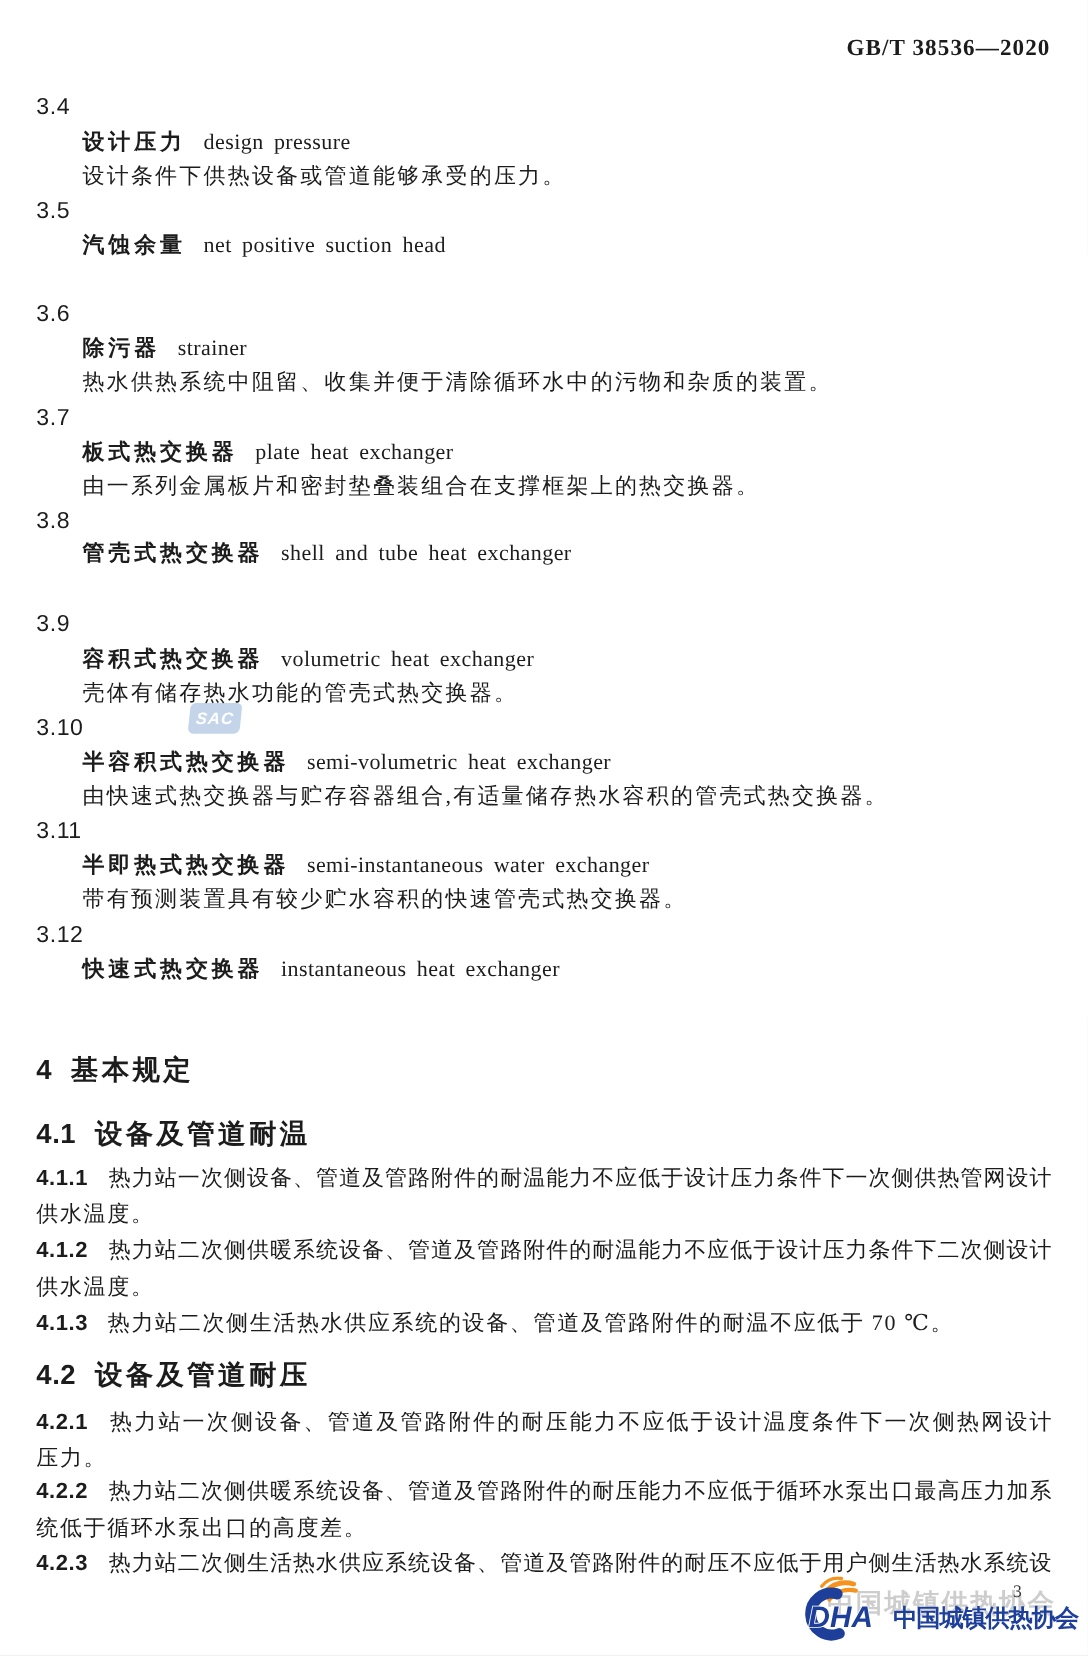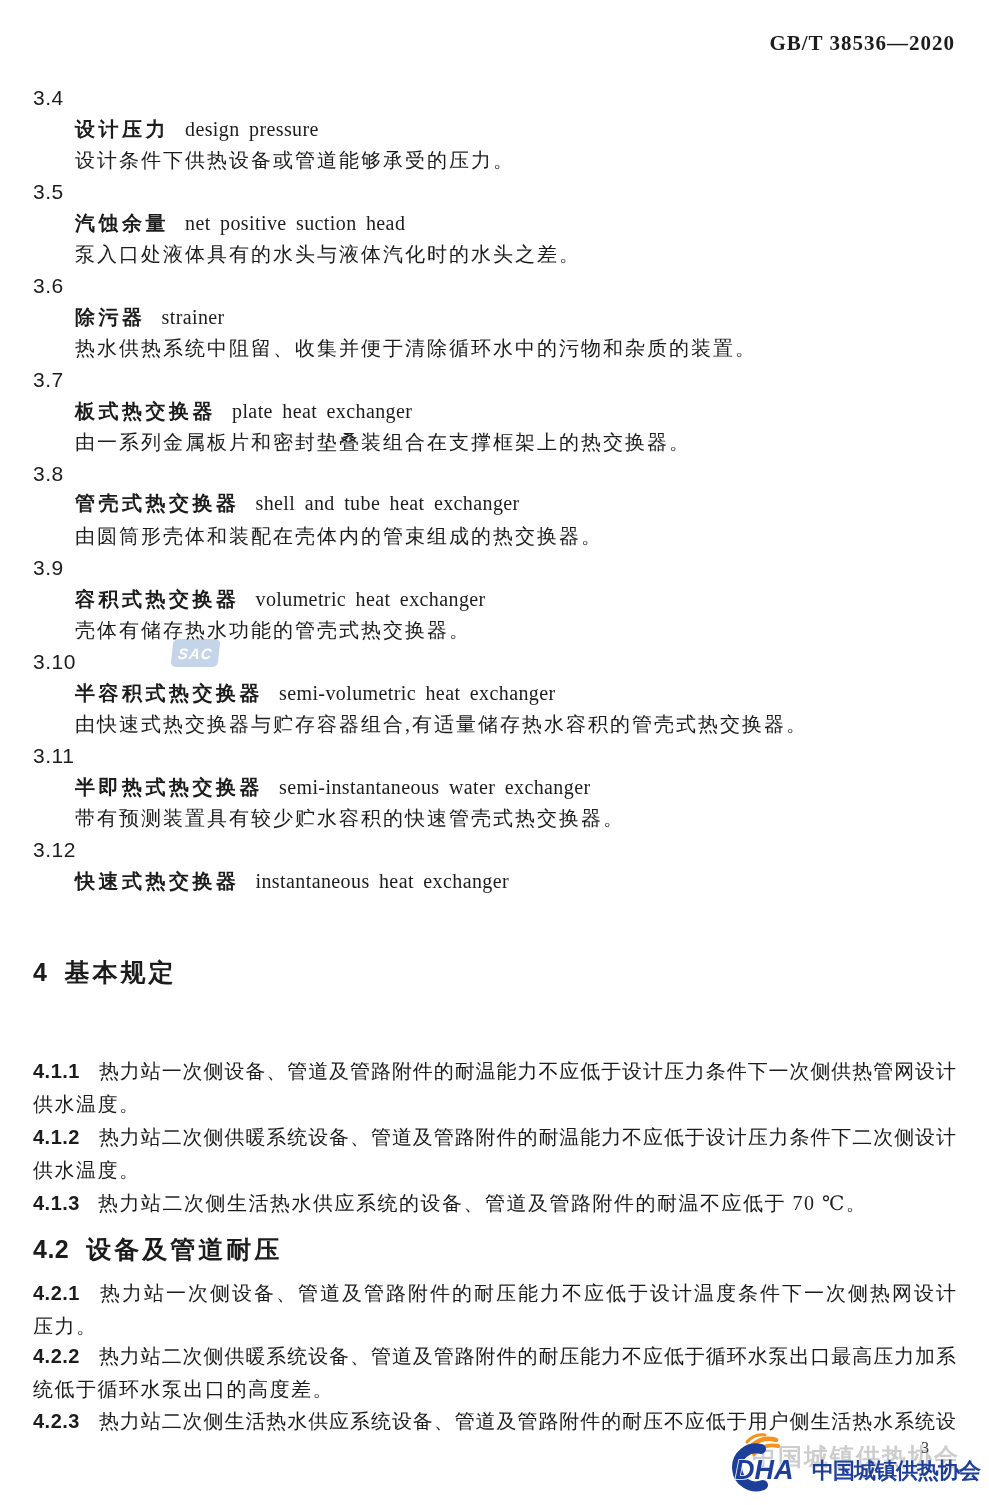--- a/index.html
+++ b/index.html
@@ -99,39 +99,37 @@
   <div class="tnum" style="top:86px">3.4</div>
   <div class="thead" style="top:116px">
     <span class="zh">设计压力</span><span class="en">design pressure</span>
   </div>
   <div class="tdef" style="top:147px">设计条件下供热设备或管道能够承受的压力。</div>
 
   <div class="tnum" style="top:180px">3.5</div>
   <div class="thead" style="top:210px">
     <span class="zh">汽蚀余量</span><span class="en">net positive suction head</span>
   </div>
-  <div class="tdef" style="top:241px">泵入口处液体具有的水头与液体汽化时的水头之差。</div>
 
   <div class="tnum" style="top:274px">3.6</div>
   <div class="thead" style="top:304px">
     <span class="zh">除污器</span><span class="en">strainer</span>
   </div>
   <div class="tdef" style="top:335px">热水供热系统中阻留、收集并便于清除循环水中的污物和杂质的装置。</div>
 
   <div class="tnum" style="top:368px">3.7</div>
   <div class="thead" style="top:398px">
     <span class="zh">板式热交换器</span><span class="en">plate heat exchanger</span>
   </div>
   <div class="tdef" style="top:429px">由一系列金属板片和密封垫叠装组合在支撑框架上的热交换器。</div>
 
   <div class="tnum" style="top:462px">3.8</div>
   <div class="thead" style="top:490px">
     <span class="zh">管壳式热交换器</span><span class="en">shell and tube heat exchanger</span>
   </div>
-  <div class="tdef" style="top:523px">由圆筒形壳体和装配在壳体内的管束组成的热交换器。</div>
 
   <div class="tnum" style="top:556px">3.9</div>
   <div class="thead" style="top:586px">
     <span class="zh">容积式热交换器</span><span class="en">volumetric heat exchanger</span>
   </div>
   <div class="tdef" style="top:617px">壳体有储存热水功能的管壳式热交换器。</div>
 
   <div class="sac">SAC</div>
 
   <div class="tnum" style="top:650px">3.10</div>
@@ -148,20 +146,23 @@
 
   <div class="tnum" style="top:838px">3.12</div>
   <div class="thead" style="top:868px">
     <span class="zh">快速式热交换器</span><span class="en">instantaneous heat exchanger</span>
   </div>
 
   <div class="chap" style="top:956px">
     <span class="no">4</span><span>基本规定</span>
   </div>
 
+  <div class="sect" style="top:1014px">
+    <span class="no">4.1</span><span>设备及管道耐温</span>
+  </div>
 
   <div class="clause-full" style="top:1058px">
     <span class="cnum">4.1.1</span><span>热力站一次侧设备、管道及管路附件的耐温能力不应低于设计压力条件下一次侧供热管网设计</span>
   </div>
   <div class="cont" style="top:1091px">供水温度。</div>
 
   <div class="clause-full" style="top:1124px">
     <span class="cnum">4.1.2</span><span>热力站二次侧供暖系统设备、管道及管路附件的耐温能力不应低于设计压力条件下二次侧设计</span>
   </div>
   <div class="cont" style="top:1157px">供水温度。</div>

